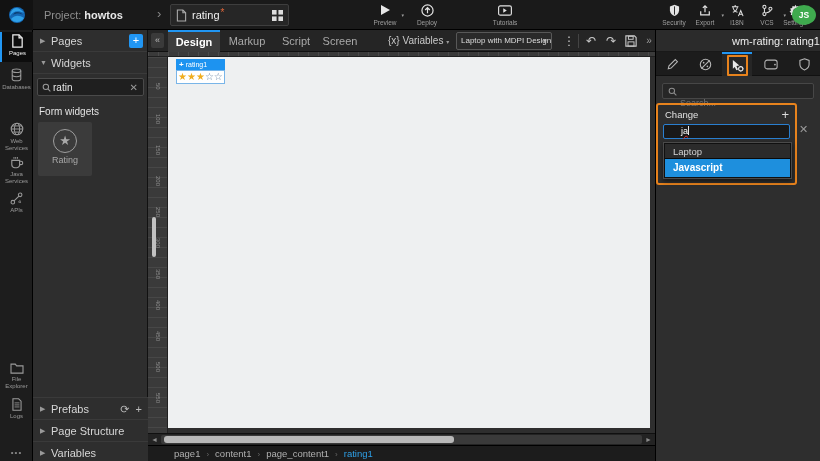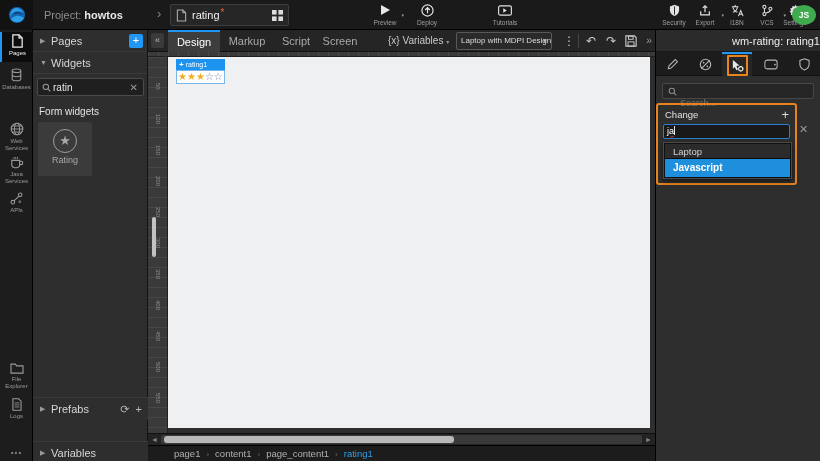--- a/index.html
+++ b/index.html
@@ -50,21 +50,21 @@
   #widget-card .wicon { margin:7px auto 2px; width:24px; height:24px; border:1.5px solid #9d9d9d; border-radius:50%; color:#a8a8a8; font-size:13px; line-height:22px; }
   #widget-card .wlabel { font-size:9px; color:#a8a8a8; }
   .lp-bottom { position:absolute; left:0; width:115px; border-top:1px solid #3a3a3a; }
   .lp-bottom .tools { position:absolute; right:6px; top:0; color:#bbb; font-size:11px; }
   .lp-bottom .tools span { margin-left:6px; }
 
   
   #tabbar { position:absolute; left:148px; top:30px; width:507px; height:22px; background:#252525; border-bottom:1px solid #111; }
   #collapse-left { position:absolute; left:3px; top:3px; width:13px; height:15px; background:#3a3a3a; border-radius:2px; color:#bbb; font-size:9px; line-height:14px; text-align:center; }
   .tab { position:absolute; top:0; height:22px; line-height:22px; font-size:11px; color:#a9a9a9; text-align:center; }
-  .tab.active { background:#3d3d3d; color:#fff; font-weight:normal; border-top:2px solid #2196f3; line-height:20px; }
+  .tab.active { background:#3d3d3d; color:#fff; font-weight:bold; border-top:2px solid #2196f3; line-height:20px; }
   #vars { position:absolute; left:240px; top:0; height:22px; line-height:22px; font-size:10px; color:#c9c9c9; }
   #vars .chev { font-size:6px; color:#999; }
   #device-select { position:absolute; left:308px; top:2px; width:96px; height:18px; border:1px solid #585858; border-radius:2px; background:#2a2a2a; font-size:8px; color:#ddd; line-height:16px; padding:0 10px 0 4px; white-space:nowrap; overflow:hidden; }
   #device-select .sel-arrow { position:absolute; right:3px; top:0; font-size:6px; color:#bbb; line-height:17px; }
   .tb-mini { position:absolute; top:0; height:22px; line-height:22px; color:#c9c9c9; font-size:12px; text-align:center; width:18px; }
   .tb-divider { position:absolute; top:4px; height:14px; width:1px; background:#444; }
 
   
   #canvas-wrap { position:absolute; left:148px; top:52px; width:507px; height:381px; background:#2e2e2e; }
   #hruler { position:absolute; left:0; top:0; width:507px; height:5px; background:#3a3a3a; border-bottom:1px solid #202020;
@@ -97,21 +97,21 @@
   .rp-tab { position:absolute; top:0; width:30px; height:24px; display:flex; align-items:center; justify-content:center; color:#b5b5b5; }
   .rp-tab.active { border-top:2px solid #2196f3; background:#262626; color:#e8e8e8; }
   .rp-tab.active .orange-ring { border:2px solid #e8831d; padding:2px; border-radius:1px; display:flex; }
   #rp-search { position:relative; margin:7px 6px 0 6px; height:16px; background:#262626; border:1px solid #474747; border-radius:2px; display:flex; align-items:center; }
   #rp-search .mag { margin:0 3px 0 5px; color:#8d8d8d; }
   #rp-search input { flex:1; min-width:0; background:transparent; border:none; outline:none; color:#bbb; font-size:9px; font-family:inherit;margin-top:24px; }
   #event-box { position:absolute; left:0px; top:73px; width:141px; height:82px; border:2px solid #e8831d; border-radius:3px; }
   #event-head { position:relative; height:18px; }
   #event-head .elabel { position:absolute; left:7px; top:4px; font-size:9.5px; color:#e0e0e0; }
   #event-head .eadd { position:absolute; right:6px; top:2px; font-size:13px; color:#dcdcdc; }
-  #event-input { position:absolute; left:5px; top:19px; width:127px; height:15px; background:#191919; border:1px solid #2a7fd0; border-radius:2px; font-size:9px; line-height:13px; padding-left:3px; color:#fff; }
+  #event-input { position:absolute; left:5px; top:19px; width:127px; height:15px; background:#191919; border:1px solid #2a7fd0; border-radius:2px; font-size:9px; line-height:13px; padding-left:17px; color:#fff; }
   #event-input .typed { text-decoration:underline wavy #d33; text-decoration-thickness:1px; }
   #event-input .caretline { display:inline-block; width:1px; height:9px; background:#e8e8e8; vertical-align:-1px; }
   #event-clear { position:absolute; left:143px; top:93px; color:#9a9a9a; font-size:11px; }
   #event-dd { position:absolute; left:5px; top:37px; width:129px; background:#101010; border:1px solid #4a4a4a; padding:1px; box-shadow:0 2px 5px rgba(0,0,0,.6); }
   .dd-item { height:15px; line-height:15px; font-size:9.5px; padding-left:8px; color:#d2d2d2; background:#2b2b2b; border-bottom:1px solid #0a0a0a; }
   .dd-item.selected { height:18px; line-height:18px; background:#1e8fdd; color:#fff; font-weight:bold; font-size:10px; border-bottom:none; }
 </style>
 </head>
 <body>
 
@@ -324,20 +324,26 @@
     <div id="lp-group">Form widgets</div>
     <div id="widget-card">
       <div class="wicon">★</div>
       <div class="wlabel">Rating</div>
     </div>
     <div class="lp-bottom" style="top:367px;">
       <div class="lp-row" style="border-bottom:none;">
         <span class="caret">▶</span>
         <span>Prefabs</span>
         <span class="tools"><span>⟳</span><span>+</span></span>
+      </div>
+    </div>
+    <div class="lp-bottom" style="top:389px;">
+      <div class="lp-row" style="border-bottom:none;">
+        <span class="caret">▶</span>
+        <span>Page Structure</span>
       </div>
     </div>
     <div class="lp-bottom" style="top:411px;">
       <div class="lp-row" style="border-bottom:none;">
         <span class="caret">▶</span>
         <span>Variables</span>
       </div>
     </div>
   </div>
 

